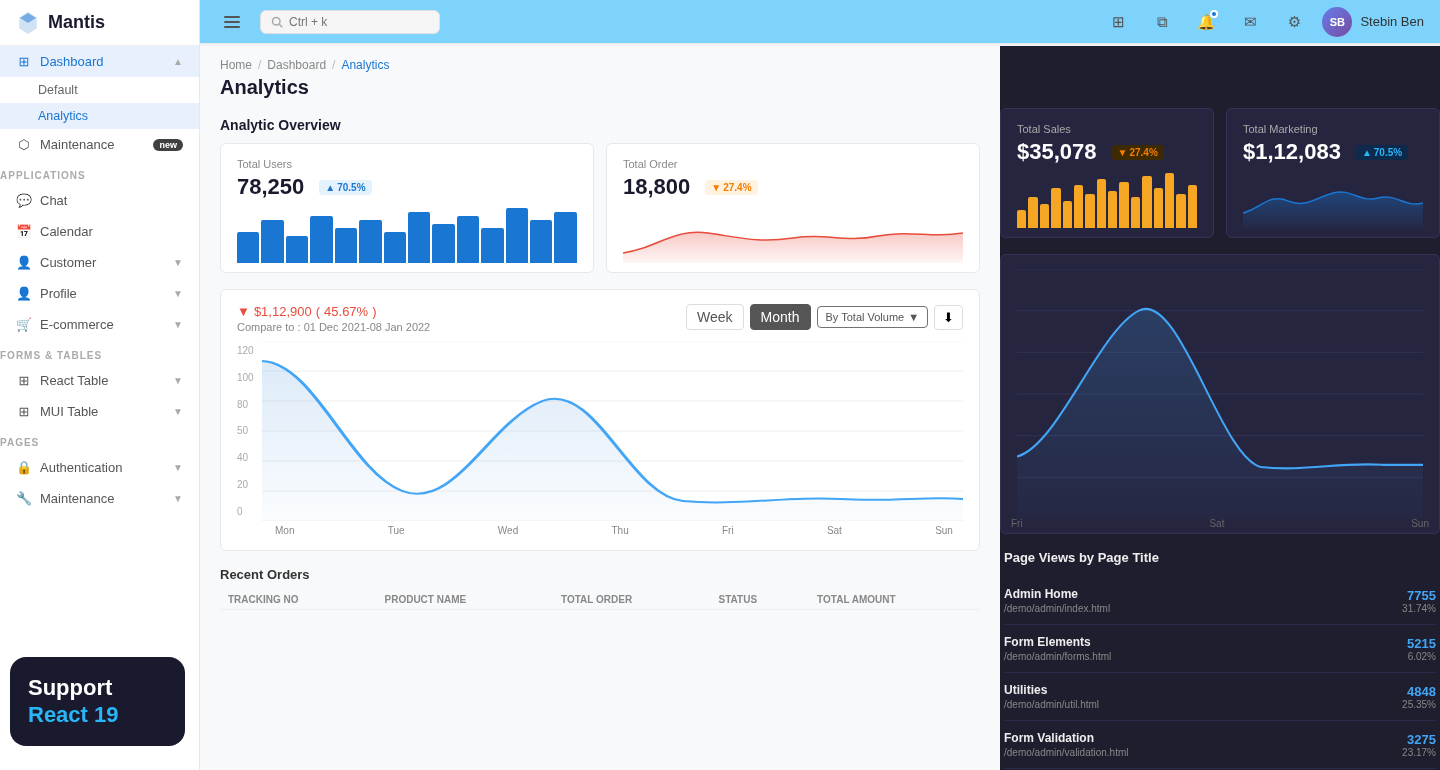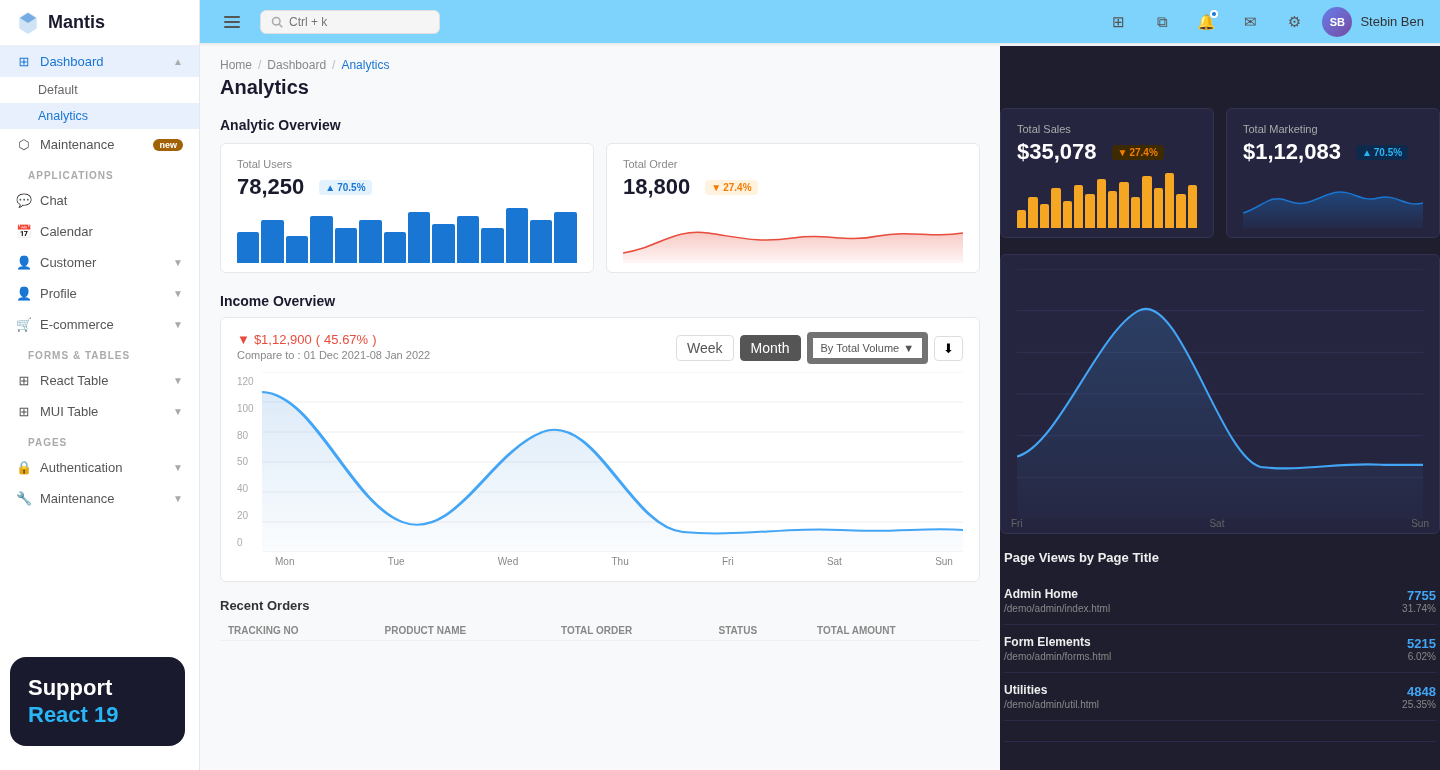--- a/index.html
+++ b/index.html
@@ -34,21 +34,21 @@
       font-size: 18px;
       font-weight: 700;
       color: #1a1a2e;
     }
     .sidebar-section-label {
       font-size: 10px;
       font-weight: 600;
       color: #aaa;
       letter-spacing: 1px;
       text-transform: uppercase;
-      padding: 10px 28px 4px;
+      padding: 10px 0 4px;
     }
     .sidebar-item {
       display: flex;
       align-items: center;
       justify-content: space-between;
       padding: 8px 16px;
       cursor: pointer;
       font-size: 13px;
       color: #555;
       border-radius: 0;
@@ -62,21 +62,21 @@
       display: flex;
       align-items: center;
       padding: 6px 16px 6px 38px;
       cursor: pointer;
       font-size: 12.5px;
       color: #666;
     }
     .sidebar-sub-item.active { color: #1976d2; background: #e8f0fe; font-weight: 500; }
     .chevron { font-size: 10px; color: #aaa; }
     .badge-new {
-      background: #a16207;
+      background: #404040;
       color: #fff;
       font-size: 9px;
       padding: 1px 6px;
       border-radius: 10px;
       font-weight: 600;
     }
 
     
     .support-toast {
       position: absolute;
@@ -276,21 +276,21 @@
       border: 1px solid #ddd;
       background: #fff;
       cursor: pointer;
       color: #555;
     }
     .ctrl-btn.active { background: #555; color: #fff; border-color: #555; }
     .ctrl-select {
       padding: 4px 8px;
       border-radius: 4px;
       font-size: 11px;
-      border: 6px solid #737373;
+      border: 1px solid #737373;
       background: #fff;
       cursor: pointer;
       color: #555;
       display: flex; align-items: center; gap: 4px;
     }
     .download-btn {
       padding: 4px 8px;
       border-radius: 4px;
       border: 1px solid #ddd;
       background: #fff;
@@ -569,21 +569,20 @@
                 <stop offset="100%" stop-color="#e74c3c" stop-opacity="0.05"></stop>
               </linearGradient>
             </defs>
             <path d="M0,45 C20,40 30,20 50,25 C70,30 80,35 100,30 C120,25 130,35 150,28 C170,22 180,30 200,25 L200,55 L0,55 Z" fill="url(#redGrad)"></path>
             <path d="M0,45 C20,40 30,20 50,25 C70,30 80,35 100,30 C120,25 130,35 150,28 C170,22 180,30 200,25" fill="none" stroke="#e74c3c" stroke-width="1.5"></path>
           </svg>
         </div>
       </div>
     </div>
 
-    <div class="section-title" style="padding:4px 20px 8px;">Income Overview</div>
 
     <div style="margin: 0 20px 16px; background:#fff; border:1px solid #e8e8e8; border-radius:6px; padding:14px 16px;">
       <div class="income-header">
         <div>
           <div class="income-value">
             <span style="color:#e74c3c;">▼</span>
             <span>$1,12,900</span>
             <span>(</span>
               <span>45.67%</span>
               <span>)</span>
@@ -773,20 +772,30 @@
         <div class="page-view-info">
           <div class="page-view-name">Utilities</div>
           <div class="page-view-url">/demo/admin/util.html</div>
         </div>
         <div class="page-view-stats">
           <div class="page-view-count">4848</div>
           <div class="page-view-percent">25.35%</div>
         </div>
       </div>
 
+      <div class="page-view-item">
+        <div class="page-view-info">
+          <div class="page-view-name">Form Validation</div>
+          <div class="page-view-url">/demo/admin/validation.html</div>
+        </div>
+        <div class="page-view-stats">
+          <div class="page-view-count">3275</div>
+          <div class="page-view-percent">23.17%</div>
+        </div>
+      </div>
 
       <div class="page-view-item">
         
         
       </div>
 
     </div>
   </div>
 </div>
 

